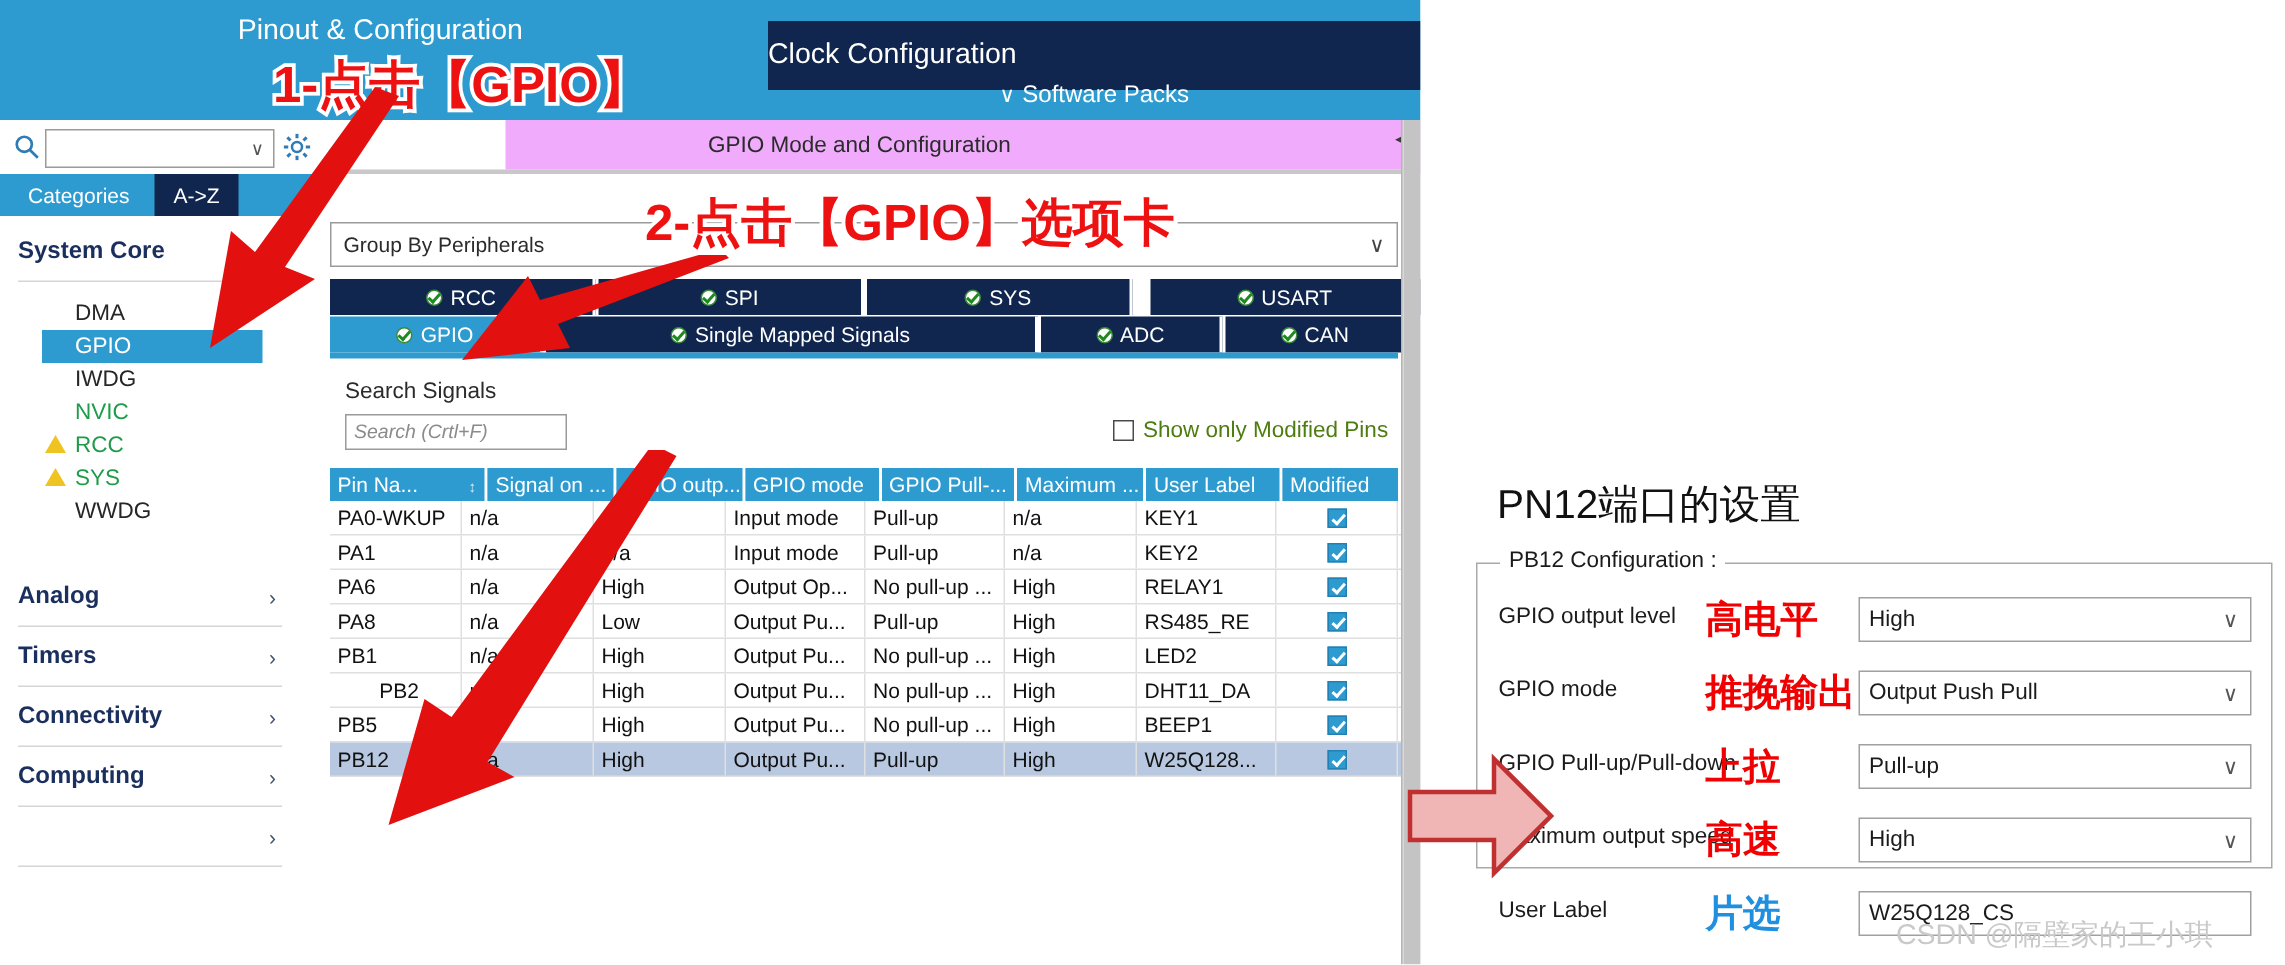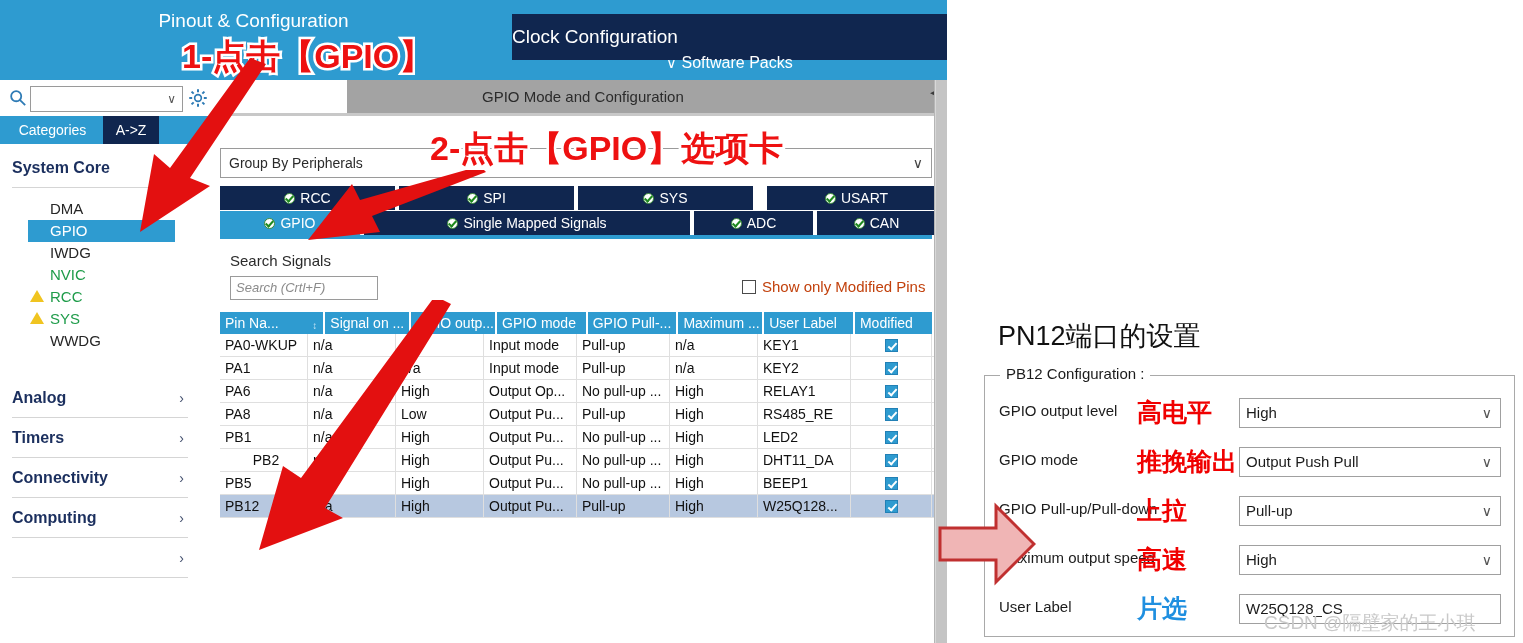--- a/index.html
+++ b/index.html
@@ -70,22 +70,22 @@
   .leaf .warn {
     position:absolute; left:30px; top:4px; width:0; height:0;
     border-left:7px solid transparent; border-right:7px solid transparent;
     border-bottom:12px solid #f0c420;
   }
   .spacer { height:26px; }
 
   
   .main-panel { position:absolute; left:212px; top:80px; width:735px; height:563px; background:#ffffff; }
   .panel-title {
-    position:absolute; left:135px; top:0; width:610px; height:33px; line-height:33px;
-    font-size:15px; color:#2b2b2b; padding-left:135px; background:#a3a3a3;
+    position:absolute; left:125px; top:0; width:610px; height:33px; line-height:33px;
+    font-size:15px; color:#2b2b2b; padding-left:135px; background:#f0abfc;
   }
   .panel-title-sep { position:absolute; left:0; top:33px; width:735px; height:3px; background:#c8c8c8; }
   .dark-bar {
     position:absolute; left:0; top:38px; width:728px; height:22px; background:#474747;
     color:#e8e8e8; font-size:12px; text-align:center; line-height:22px;
   }
 
   .group-by {
     position:absolute; left:8px; top:68px; width:712px; height:30px;
     border:1px solid #9a9a9a; background:#ffffff;
@@ -117,21 +117,21 @@
   .ss-label { position:absolute; left:18px; top:172px; font-size:15px; color:#2b2b2b; }
   .ss-input {
     position:absolute; left:18px; top:196px; width:148px; height:24px;
     border:1px solid #9a9a9a; background:#ffffff;
     font-size:13px; color:#8b8b8b; font-style:italic; line-height:22px; padding-left:5px;
   }
   .smp-box {
     position:absolute; left:530px; top:200px; width:14px; height:14px;
     border:1px solid #4a4a4a; background:#ffffff;
   }
-  .smp-label { position:absolute; left:550px; top:198px; font-size:15px; color:#c2410c; }
+  .smp-label { position:absolute; left:550px; top:198px; font-size:15px; color:#4d7c0f; }
 
   
   .tbl { position:absolute; left:8px; top:232px; width:714px; }
   .tbl-head { display:flex; height:22px; }
   .th {
     background:#2e9bd0; color:#ffffff; font-size:14px; line-height:22px;
     padding-left:5px; border-right:2px solid #ffffff; position:relative; overflow:hidden;
     white-space:nowrap;
   }
   .th .sorter { position:absolute; right:6px; top:3px; font-size:10px; color:#cfe8f7; }
@@ -154,21 +154,21 @@
   
   .vscroll { position:absolute; left:934px; top:80px; width:13px; height:563px; background:#d8d8d8; border-left:1px solid #b5b5b5;}
   .vscroll .thumb { position:absolute; left:1px; top:0; width:11px; height:563px; background:#c4c4c4; }
   .hscroll-arrows { position:absolute; left:930px; top:86px; font-size:11px; color:#3a3a3a; }
 
   
   .right-title {
     position:absolute; left:998px; top:318px; font-size:27px; color:#111111;
   }
   .cfg-group {
-    position:absolute; left:984px; top:375px; width:531px; height:262px;
+    position:absolute; left:984px; top:375px; width:531px; height:204px;
     border:1px solid #a9a9a9; background:#ffffff;
   }
   .cfg-legend {
     position:absolute; left:1000px; top:365px; background:#ffffff;
     padding:0 6px; font-size:15px; color:#1b1b1b;
   }
   .cfg-row { position:absolute; left:0; width:531px; height:30px; }
   .cfg-lbl { position:absolute; left:14px; top:4px; font-size:15px; color:#1b1b1b; }
   .cfg-cn  { position:absolute; left:152px; top:-2px; font-size:25px; color:#f00000; font-weight:bold; }
   .cfg-cn.blue { color:#1f8fe0; }

